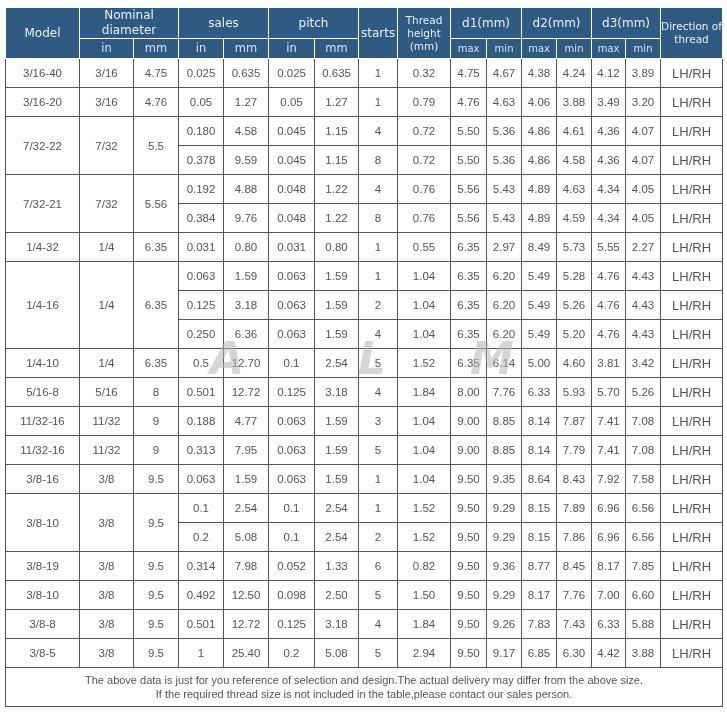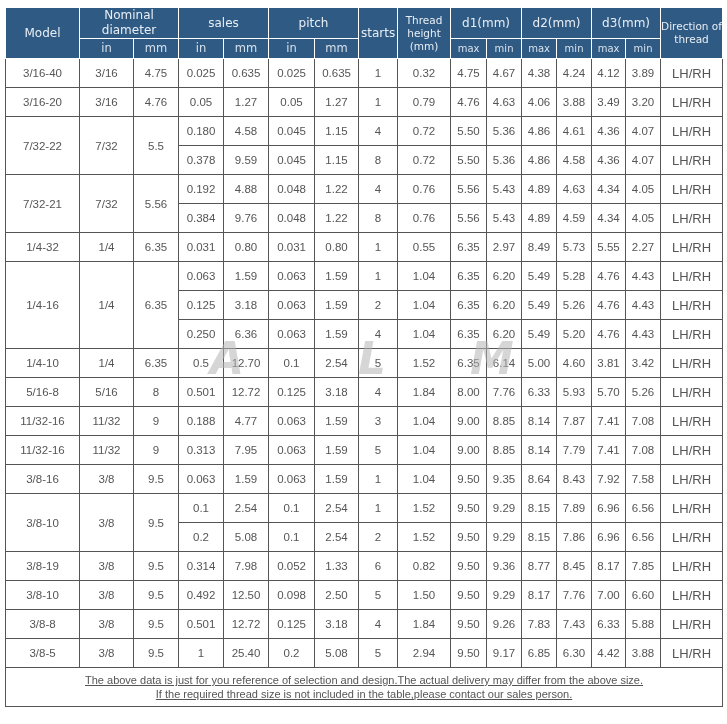--- a/index.html
+++ b/index.html
@@ -9,21 +9,21 @@
   table { border-collapse: collapse; width: 717px; table-layout: fixed; }
   th { background: #2f5a83; color: #e8eef5; font-weight: normal; border: 1px solid #ffffff;
        font-size: 12px; padding: 0; text-align: center; line-height: 15px; }
   th.sub { font-size: 11.5px; height: 19px; color: #d7e1ec; margin-top: 16px; }
   th.grp { height: 29px; }
   th.small { font-size: 10.5px; line-height: 13px; }
   th.tiny { font-size: 10px; color: #d7e1ec; }
   td { border: 1px solid #555; text-align: center; font-size: 11.5px; color: #555;
        height: 28px; padding: 0; font-family: "Liberation Sans", "DejaVu Sans", sans-serif; }
   td.dir { font-size: 13px; }
-  td.note { height: 38px; font-size: 11px; line-height: 14px; color: #555; text-decoration: underline; }
+  td.note { height: 38px; font-size: 11px; line-height: 14px; color: #555; }
   .watermark { position: absolute; top: 333px; font-size: 44px; font-weight: bold; font-style: italic;
                color: rgba(180,180,180,0.55); font-family: "DejaVu Sans", sans-serif; pointer-events: none; }
 </style>
 </head>
 <body>
 
 <div class="wrap">
   <table>
     <colgroup>
       <col style="width:74px">

